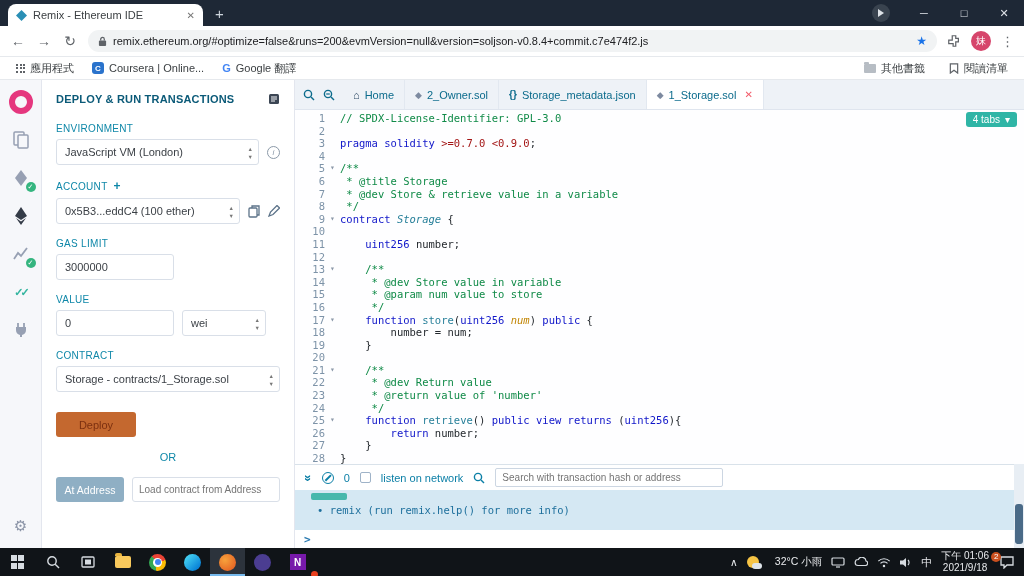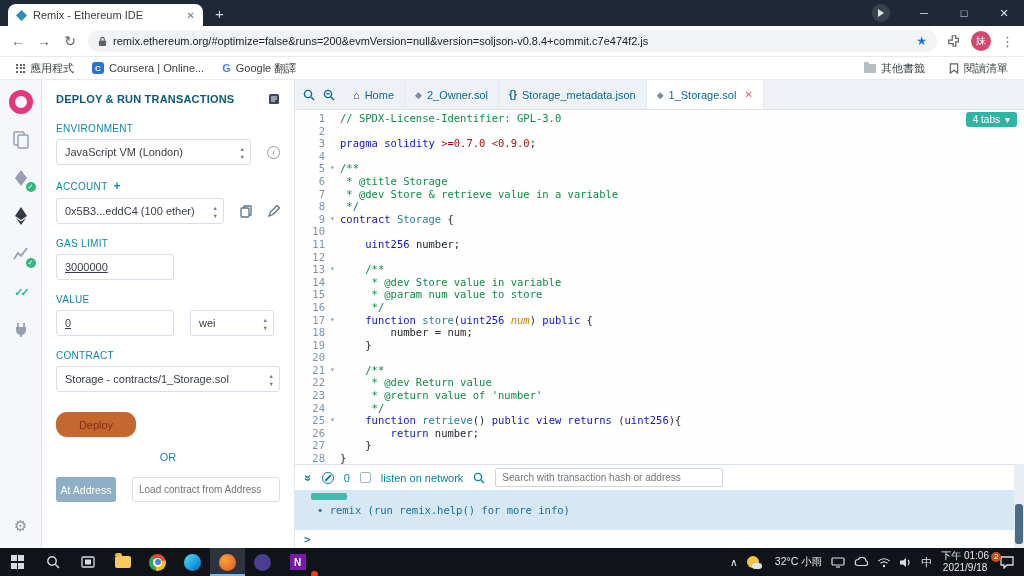--- a/index.html
+++ b/index.html
@@ -44,37 +44,37 @@
   .badge-check { position:absolute; right:-3px; bottom:-2px; width:10px; height:10px; border-radius:50%; background:#35b57f; color:#fff; font-size:7px; line-height:10px; text-align:center; }
   .dblcheck { color:#35b5a0; font-size:11px; letter-spacing:-3px; font-weight:bold; }
   .gearglyph { font-size:15px; color:#8a93a6; }
   .strip-bottom { margin-top:auto; }
 
   
   .sidepanel { width:253px; flex:none; border-right:1px solid #e3e6ee; padding:13px 14px; overflow:hidden; font-size:11px; color:#333; background:#fff; }
   .sp-title-row { display:flex; align-items:center; justify-content:space-between; margin-bottom:18px; }
   .sp-title { font-size:11px; font-weight:bold; color:#0b5a78; letter-spacing:.2px; }
   .sp-label { color:#0e87a8; font-size:10px; letter-spacing:.3px; margin-bottom:5px; display:flex; align-items:center; gap:6px; }
-  .field-row { display:flex; align-items:center; gap:16px; margin-bottom:14px; }
+  .field-row { display:flex; align-items:center; gap:8px; margin-bottom:14px; }
   .sel, .inp { position:relative; height:26px; border:1px solid #d9dfe8; border-radius:3px; background:#fff; display:flex; align-items:center; padding:0 20px 0 8px; color:#3a3f45; font-size:11px; white-space:nowrap; overflow:hidden; }
-  .inp { padding-right:12px;text-decoration:underline; }
+  .inp { padding-right:12px; }
   input.inp { display:block; line-height:24px; width:118px; font-family:inherit; }
   .stepper { position:absolute; right:5px; top:5px; display:flex; flex-direction:column; font-size:5.5px; color:#777; line-height:1.5; }
   .stepper::before { content:"▲"; }
   .stepper::after { content:"▼"; }
   .grow { flex:1; min-width:0; }
   .infoic { width:13px; height:13px; border-radius:50%; border:1px solid #8b99a8; color:#8b99a8; font-size:8px; font-style:italic; display:flex; align-items:center; justify-content:center; flex:none; }
   .plusic { color:#0e87a8; font-weight:bold; font-size:12px; }
   .miniic { color:#5c7389; flex:none; }
-  .deploybtn { width:80px; height:25px; background:#c4682f; color:#7c3010; border:none; border-radius:11px; font-size:11px; margin:6px 0 14px; }
+  .deploybtn { width:80px; height:25px; background:#c4682f; color:#7c3010; border:none; border-radius:3px; font-size:11px; margin:6px 0 14px; }
   .chkrow { display:flex; align-items:center; gap:7px; margin-bottom:16px; }
   .chk { width:12px; height:12px; border:1px solid #b9c9d6; border-radius:2px; background:#fff; flex:none; }
   .teal-label { color:#0e87a8; }
   .orline { text-align:center; color:#0e87a8; margin-bottom:14px; }
-  .ataddr { width:60px; height:25px; background:#8fafc4; color:#fff; border:none; border-radius:3px; font-size:10.5px; flex:none; }
+  .ataddr { width:68px; height:25px; background:#8fafc4; color:#fff; border:none; border-radius:3px; font-size:10.5px; flex:none; }
   .ataddr-inp { height:25px; border:1px solid #d9dfe8; border-radius:3px; font-size:10px; padding:0 6px; flex:1; min-width:0; font-family:inherit; }
 
   
   .main { flex:1; min-width:0; display:flex; flex-direction:column; position:relative; background:#fff; }
   .edtabs { height:30px; flex:none; background:#eef2f7; border-bottom:1px solid #dfe5ee; display:flex; align-items:stretch; font-size:11px; color:#0b6b8c; }
   .edtools { display:flex; align-items:center; gap:8px; padding:0 8px; }
   .edtab { display:flex; align-items:center; gap:5px; padding:0 10px; border-right:1px solid #e2e8f0; cursor:pointer; white-space:nowrap; }
   .edtab.active { background:#fff; }
   .ticon-home { color:#35506b; font-size:11px; }
   .ticon-sol { color:#7d8aa0; font-size:9px; }
@@ -83,21 +83,21 @@
   .tabsbadge { position:absolute; top:32px; right:7px; background:#2fb5a6; color:#fff; font-size:10px; padding:2px 7px; border-radius:3px; display:flex; gap:5px; align-items:center; z-index:6; }
 
   
   .codearea { height:354px; flex:none; overflow:hidden; padding-top:2px; font-family:"DejaVu Sans Mono",monospace; font-size:10.5px; line-height:12.6px; background:#fefeff; }
   .cl { display:flex; white-space:pre; }
   .ln { width:30px; flex:none; text-align:right; color:#7d93a8; }
   .fold { width:15px; flex:none; text-align:center; color:#8b98a8; font-size:8px; }
   .tk-c { color:#0f8a47; }
   .tk-k { color:#1016c9; }
   .tk-f { color:#267f99; }
-  .tk-t { color:#267f99; }
+  .tk-t { color:#267f99;font-style:italic; }
   .tk-m { color:#c18401; font-style:italic; }
   .tk-n { color:#a31515; }
   .tk-p { color:#24292e; }
 
   
   .termbar { height:26px; flex:none; border-top:1px solid #d9e2ea; background:#fff; display:flex; align-items:center; gap:10px; padding:0 10px; font-size:11px; color:#0b7fa6; }
   .dblchev { display:inline-block; transform:rotate(90deg); font-size:12px; font-weight:bold; }
   .slashcirc { width:12px; height:12px; border:1.5px solid #0b7fa6; border-radius:50%; position:relative; }
   .slashcirc::after { content:""; position:absolute; left:1px; top:4.2px; width:8px; height:1.5px; background:#0b7fa6; transform:rotate(-45deg); }
   .chk-sm { width:11px; height:11px; border:1px solid #9fb3c8; border-radius:2px; background:#fff; }

